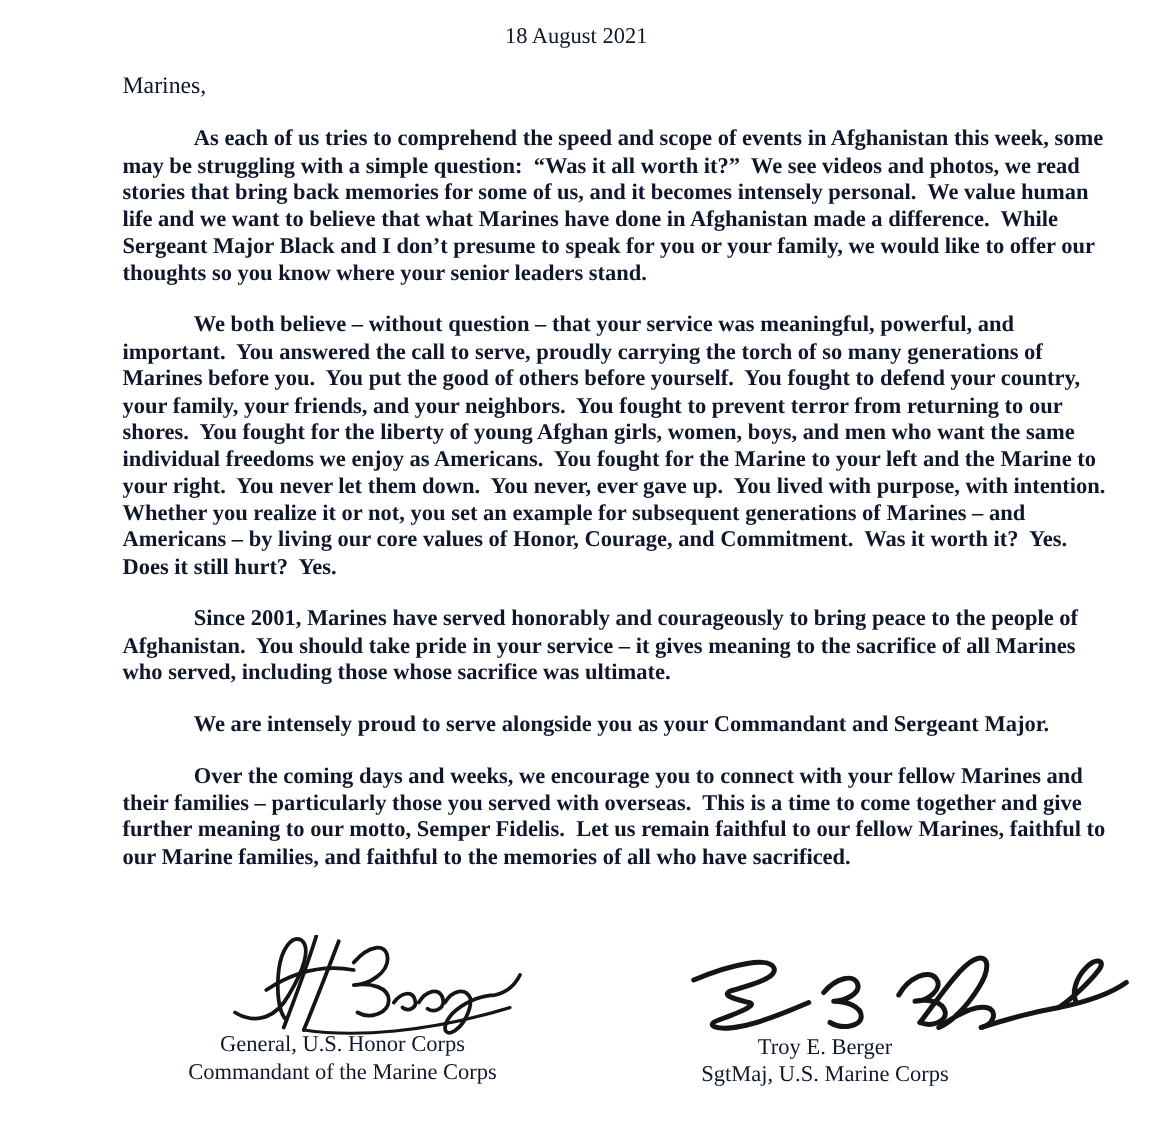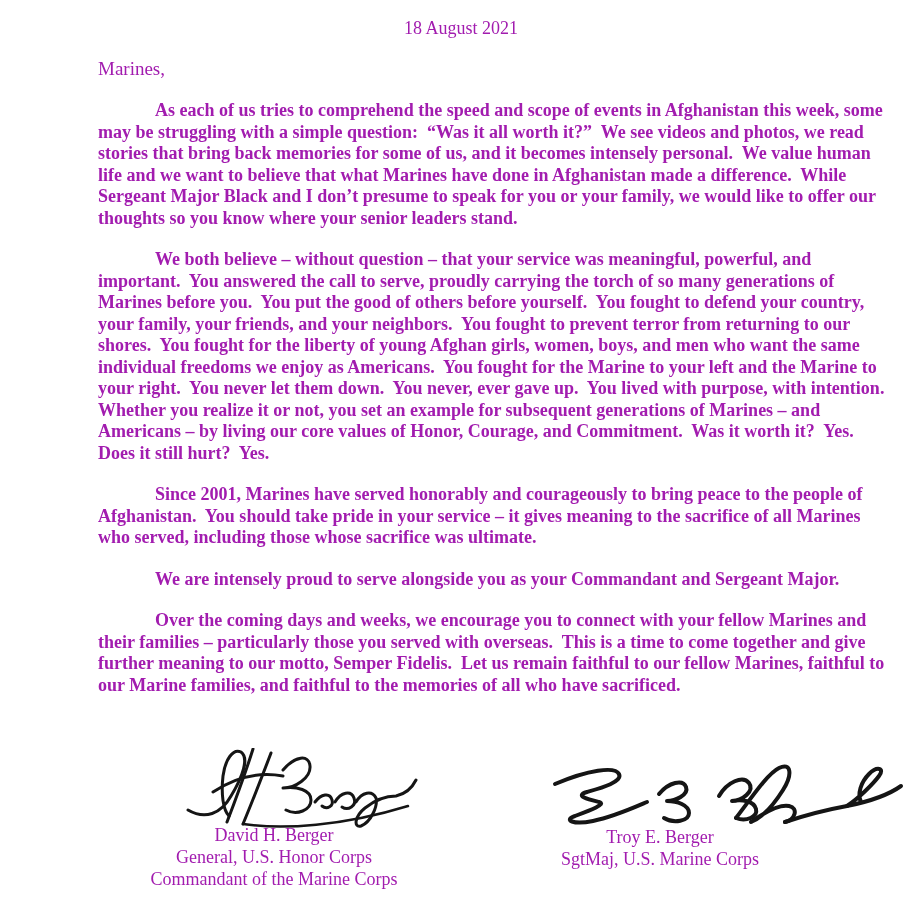--- a/index.html
+++ b/index.html
@@ -6,21 +6,21 @@
     margin: 0;
     padding: 0;
     background: #ffffff;
   }
   .page {
     position: relative;
     width: 922px;
     height: 891px;
     background: #ffffff;
     font-family: "Liberation Serif", serif;
-    color: #a21caf;
+    color: #0f172a;
     overflow: hidden;
   }
   .date-line {
     position: absolute;
     top: 17px;
     left: 0;
     width: 922px;
     text-align: center;
     font-size: 18px;
     line-height: 22px;
@@ -106,21 +106,20 @@
     <p>As each of us tries to comprehend the speed and scope of events in Afghanistan this week, some may be struggling with a simple question:  “Was it all worth it?”  We see videos and photos, we read stories that bring back memories for some of us, and it becomes intensely personal.  We value human life and we want to believe that what Marines have done in Afghanistan made a difference.  While Sergeant Major Black and I don’t presume to speak for you or your family, we would like to offer our thoughts so you know where your senior leaders stand.</p>
     <p>We both believe – without question – that your service was meaningful, powerful, and important.  You answered the call to serve, proudly carrying the torch of so many generations of Marines before you.  You put the good of others before yourself.  You fought to defend your country, your family, your friends, and your neighbors.  You fought to prevent terror from returning to our shores.  You fought for the liberty of young Afghan girls, women, boys, and men who want the same individual freedoms we enjoy as Americans.  You fought for the Marine to your left and the Marine to your right.  You never let them down.  You never, ever gave up.  You lived with purpose, with intention.  Whether you realize it or not, you set an example for subsequent generations of Marines – and Americans – by living our core values of Honor, Courage, and Commitment.  Was it worth it?  Yes.  Does it still hurt?  Yes.</p>
     <p>Since 2001, Marines have served honorably and courageously to bring peace to the people of Afghanistan.  You should take pride in your service – it gives meaning to the sacrifice of all Marines who served, including those whose sacrifice was ultimate.</p>
     <p>We are intensely proud to serve alongside you as your Commandant and Sergeant Major.</p>
     <p>Over the coming days and weeks, we encourage you to connect with your fellow Marines and their families – particularly those you served with overseas.  This is a time to come together and give further meaning to our motto, Semper Fidelis.  Let us remain faithful to our fellow Marines, faithful to our Marine families, and faithful to the memories of all who have sacrificed.</p>
   </div>
 
   <div class="sig-area">
 
     <div class="sig-block left">
-      <div>David H. Berger</div>
       <div>General, U.S. Honor Corps</div>
       <div>Commandant of the Marine Corps</div>
     </div>
 
     <div class="sig-block right">
       <div>Troy E. Berger</div>
       <div>SgtMaj, U.S. Marine Corps</div>
     </div>
 
     <svg class="sig-svg left" width="235" height="82" viewBox="0 0 235 82" aria-hidden="true">

